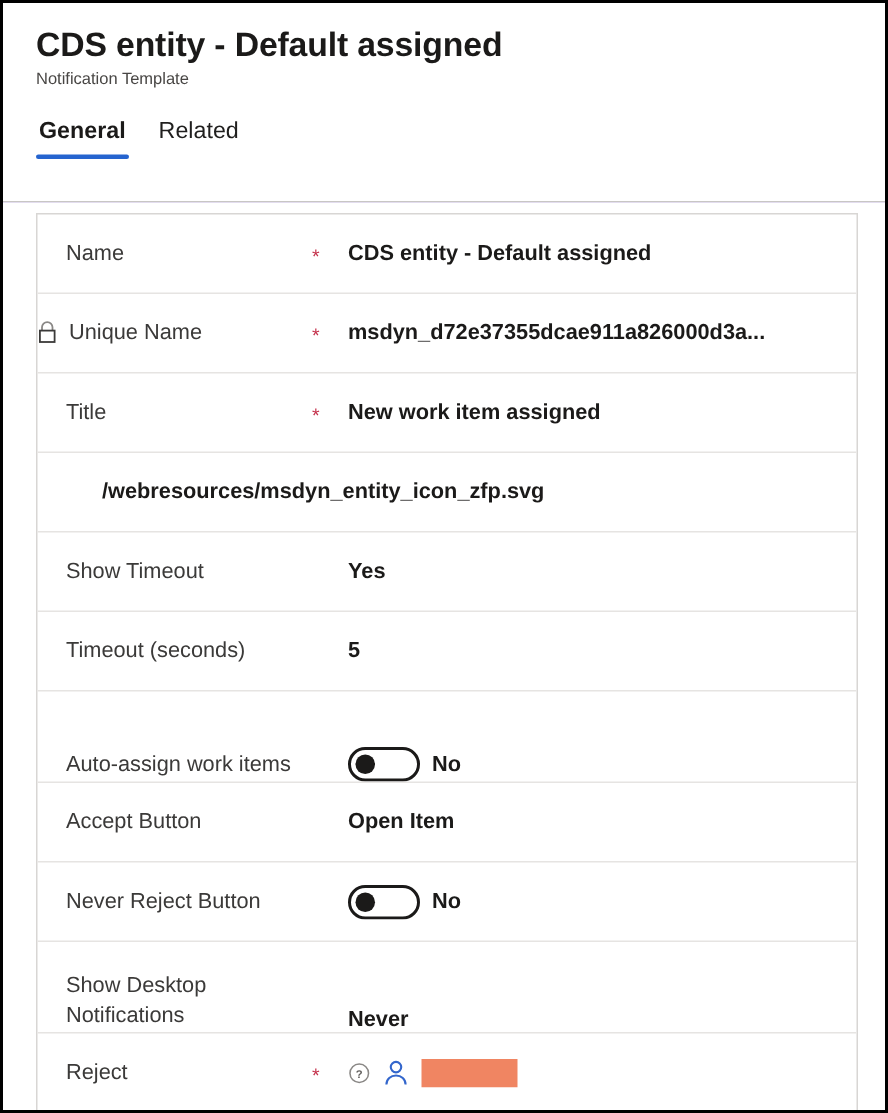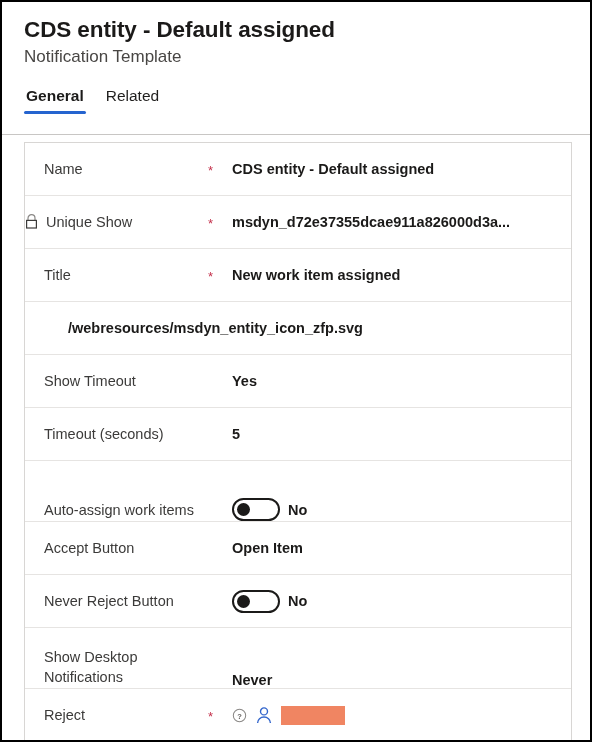--- a/index.html
+++ b/index.html
@@ -34,21 +34,21 @@
   .page-title {
     font-size: 22.5px;
     font-weight: 600;
     color: #1b1a19;
     line-height: 1.25;
     letter-spacing: -0.1px;
     margin: 0 0 3px 0;
     white-space: nowrap;
   }
   .page-subtitle {
-    font-size: 17px;
+    font-size: 11px;
     font-weight: 400;
     color: #484644;
     margin: 0;
     white-space: nowrap;
   }
   .tabs {
     display: flex;
     align-items: flex-end;
     gap: 18px;
     margin-top: 20px;
@@ -220,21 +220,21 @@
           <div class="field-value">
             <span>CDS entity - Default assigned</span>
           </div>
         </div>
         <div class="field-row">
           <div class="field-label">
             <span class="lock-icon"><svg viewBox="0 0 13 15" width="13" height="15" aria-hidden="true">
                 <path d="M3 6.5V4.2a3.5 3.5 0 0 1 7 0v2.3" fill="none" stroke="#8a8886" stroke-width="1.2"></path>
                 <rect x="1.6" y="6.4" width="9.8" height="7.6" fill="none" stroke="#3b3a39" stroke-width="1.2"></rect>
               </svg></span>
-            <span class="label-text">Unique Show</span>
+            <span class="label-text">Unique Name</span>
           </div>
           <div class="req-col">*</div>
           <div class="field-value">
             <span>msdyn_d72e37355dcae911a826000d3a...</span>
           </div>
         </div>
         <div class="field-row">
           <div class="field-label">
             <span class="label-text">Title</span>
           </div>

